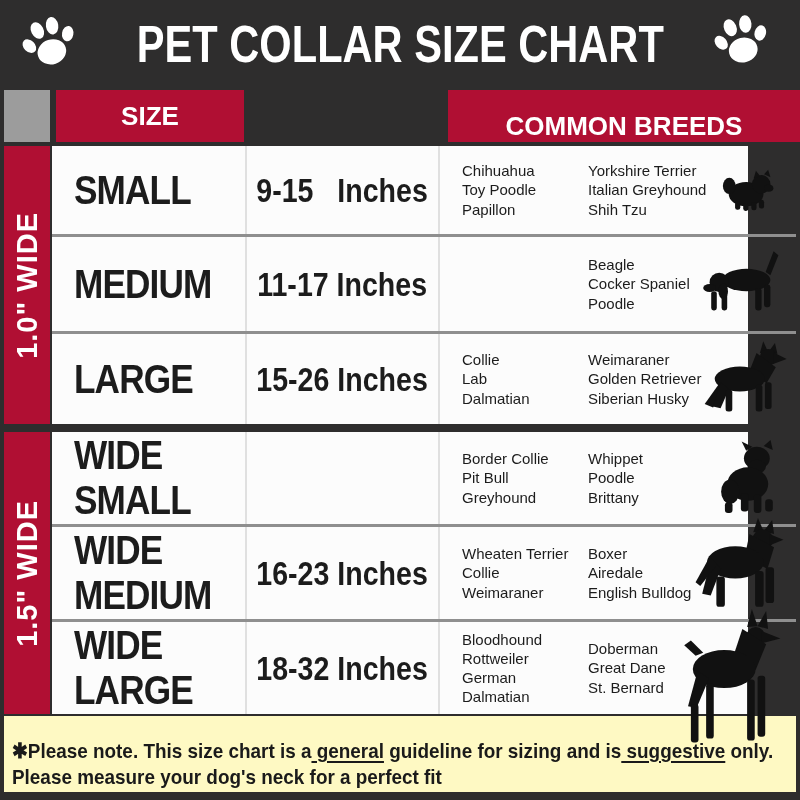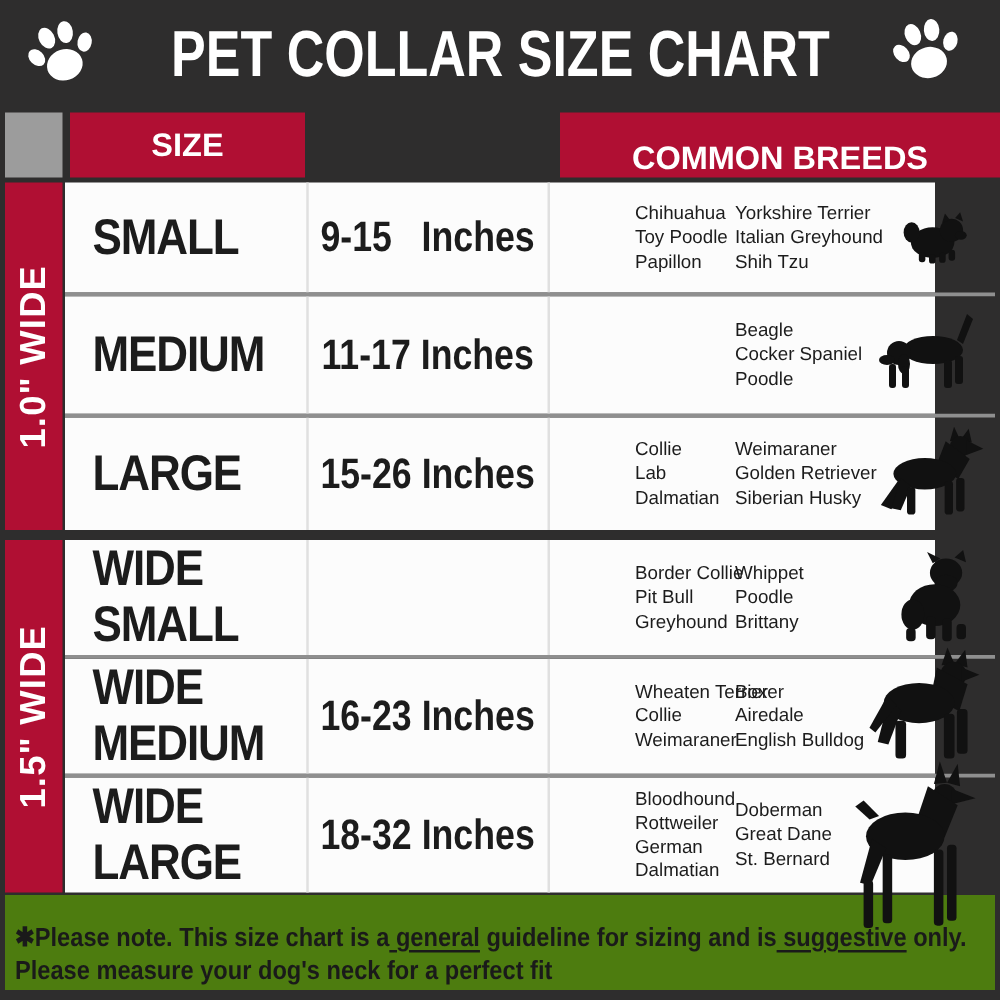--- a/index.html
+++ b/index.html
@@ -66,29 +66,29 @@
     position:absolute; left:195px; top:0; width:191px; height:100%;
     display:flex; align-items:center; justify-content:center;
     font-size:34px; font-weight:bold; color:#1c1c1c;
   }
   .range-cell > span { display:inline-block; transform:scaleX(0.84); transform-origin:center; white-space:pre; }
   .breeds {
     position:absolute; top:0; height:100%;
     display:flex; align-items:center;
     font-size:15px; line-height:1.28; color:#1c1c1c; white-space:pre-line;
   }
-  .b1 { left:410px; width:124px;margin-left:46px; }
+  .b1 { left:410px; width:124px; }
   .b2 { left:536px; width:126px; }
   .dog { position:absolute; z-index:5; }
   .dog svg { display:block; width:100%; height:100%; }
 
   
   .footer {
     position:absolute; left:4px; top:716px; width:792px; height:76px;
-    background:#4d7c0f; color:#1a1a1a; z-index:1;
+    background:#fef9c3; color:#1a1a1a; z-index:1;
   }
   .footnote { position:absolute; left:8px; top:22px; width:780px; font-size:21px; font-weight:bold; line-height:26px; transform:scaleX(0.9); transform-origin:left center; white-space:nowrap; }
   .u { text-decoration:underline; text-decoration-thickness:2px; text-underline-offset:3px; }
 </style>
 </head>
 <body>
 
 <div class="page">
 
   <div class="title-bar">

